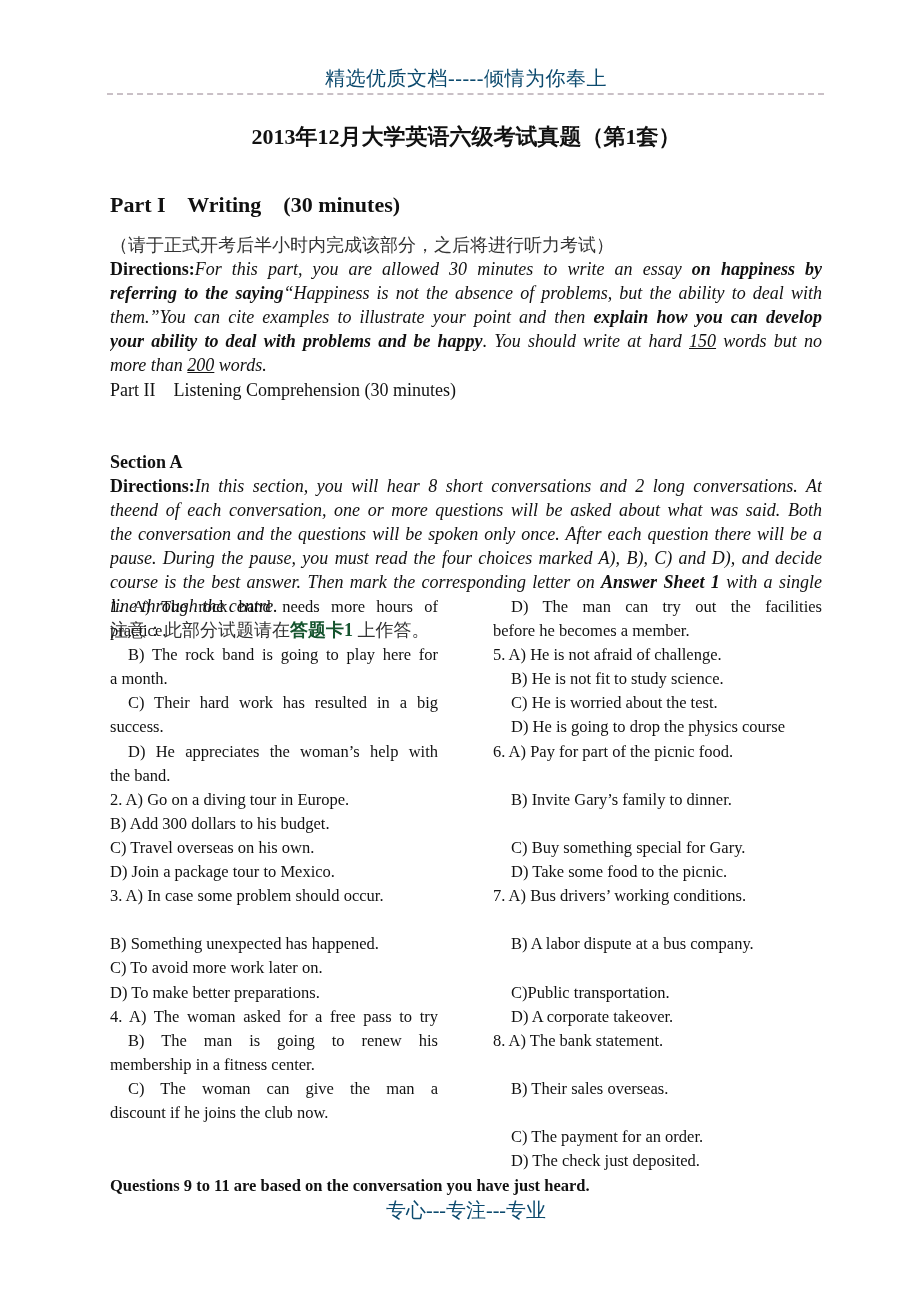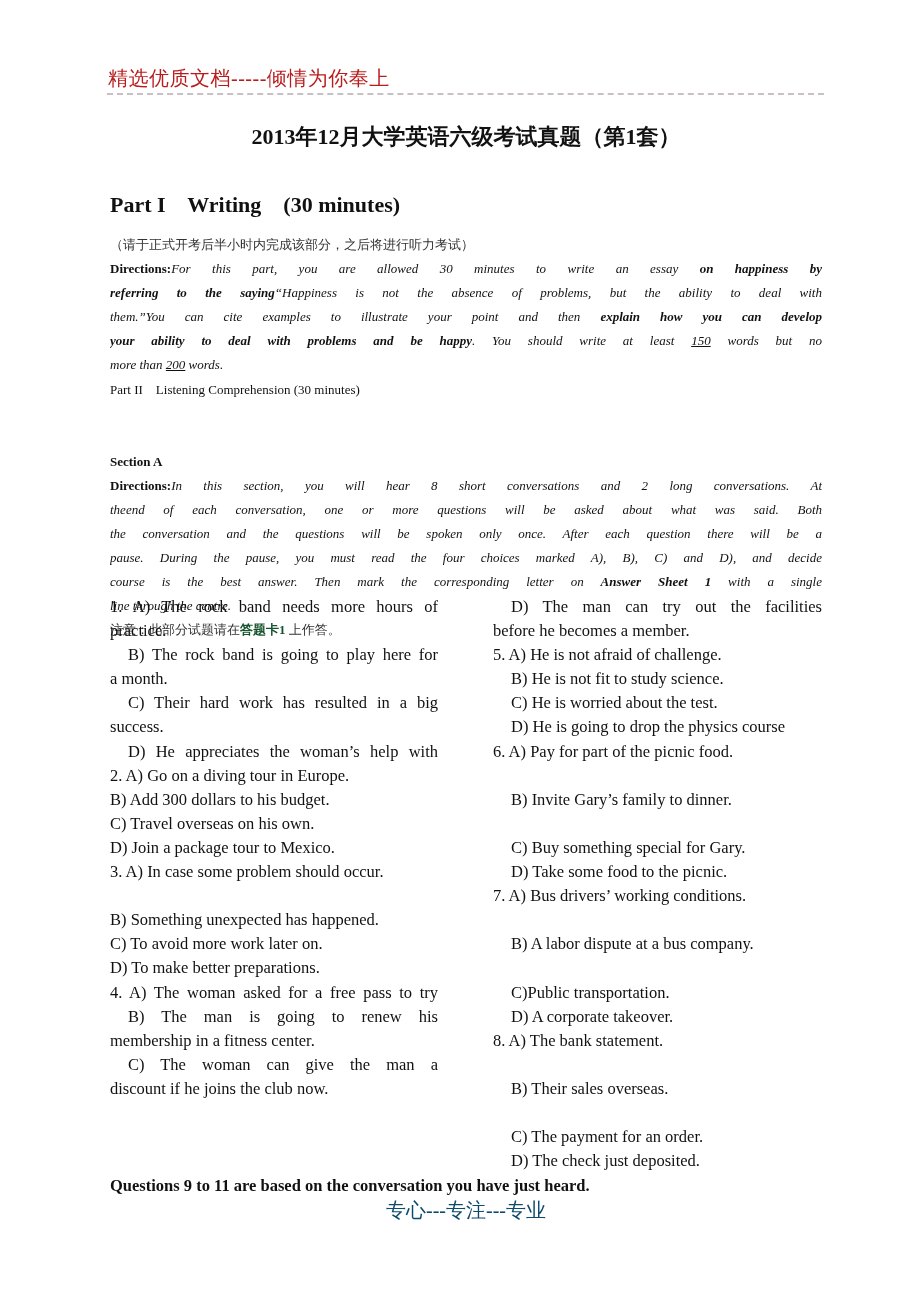--- a/index.html
+++ b/index.html
@@ -17,23 +17,23 @@
     }
     .page {
       position: absolute;
       left: 0; top: 0;
       width: 920px; height: 1302px;
     }
     .running-header {
       position: absolute;
       left: 108px; width: 716px;
       top: 64px;
-      text-align: left;
+      text-align: center;
       font-size: 20px;
-      color: #b91c1c;
+      color: #0c4a6e;
       line-height: 28px;
       letter-spacing: 0.5px;
     }
     .header-rule {
       position: absolute;
       left: 107px; width: 717px;
       top: 93px;
       height: 0;
       border-top: 2px dashed #c9c0c6;
     }
@@ -53,21 +53,21 @@
       font-size: 22px;
       font-weight: bold;
       line-height: 30px;
       white-space: pre;
     }
     .body-block {
       position: absolute;
       left: 110px;
       width: 712px;
       top: 233px;
-      font-size: 13px;
+      font-size: 18px;
       line-height: 24.1px;
     }
     .line {
       display: block;
       height: 24.1px;
       white-space: nowrap;
     }
     .just {
       text-align: justify;
       text-align-last: justify;
@@ -136,21 +136,21 @@
 
   <div class="body-block">
     <span class="line note-cn">（请于正式开考后半小时内完成该部分，之后将进行听力考试）</span>
 
     <span class="line just"><span class="b">Directions:</span><span class="i">For this part, you are allowed 30 minutes to write an essay </span><span class="bi">on happiness by</span></span>
 
     <span class="line just"><span class="bi">referring to the saying</span><span class="i">“Happiness is not the absence of problems, but the ability to deal with</span></span>
 
     <span class="line just"><span class="i">them.”You can cite examples to illustrate your point and then </span><span class="bi">explain how you can develop</span></span>
 
-    <span class="line just"><span class="bi">your ability to deal with problems and be happy</span><span class="i">. You should write at least </span><span class="i u">150</span><span class="i"> words but no</span></span>
+    <span class="line just"><span class="bi">your ability to deal with problems and be happy</span><span class="i">. You should write at hard </span><span class="i u">150</span><span class="i"> words but no</span></span>
 
     <span class="line"><span class="i">more than </span><span class="i u">200</span><span class="i"> words.</span></span>
 
     <span class="line" style="white-space:pre">Part II    Listening Comprehension (30 minutes)</span>
     <span class="line b">Section A</span>
 
     <span class="line just"><span class="b">Directions:</span><span class="i">In this section, you will hear 8 short conversations and 2 long conversations. At</span></span>
     <span class="line just i">theend of each conversation, one or more questions will be asked about what was said. Both</span>
     <span class="line just i">the conversation and the questions will be spoken only once. After each question there will be a</span>
     <span class="line just i">pause. During the pause, you must read the four choices marked A), B), C) and D), and decide</span>
@@ -162,20 +162,21 @@
   <div class="cols">
     <div class="col-left">
       <div>
         <span class="line just">1. A) The rock band needs more hours of</span>
         <span class="line">practice.</span>
         <span class="line just indent">B) The rock band is going to play here for</span>
         <span class="line">a month.</span>
         <span class="line just indent">C) Their hard work has resulted in a big</span>
         <span class="line">success.</span>
         <span class="line just indent">D) He appreciates the woman’s help with</span>
+        <span class="line">the band.</span>
       </div>
       <div>
         <span class="line">2. A) Go on a diving tour in Europe.</span>
         <span class="line">B) Add 300 dollars to his budget.</span>
         <span class="line">C) Travel overseas on his own.</span>
         <span class="line">D) Join a package tour to Mexico.</span>
       </div>
       <div>
         <span class="line">3. A) In case some problem should occur.</span>
         <span class="blank"></span>

